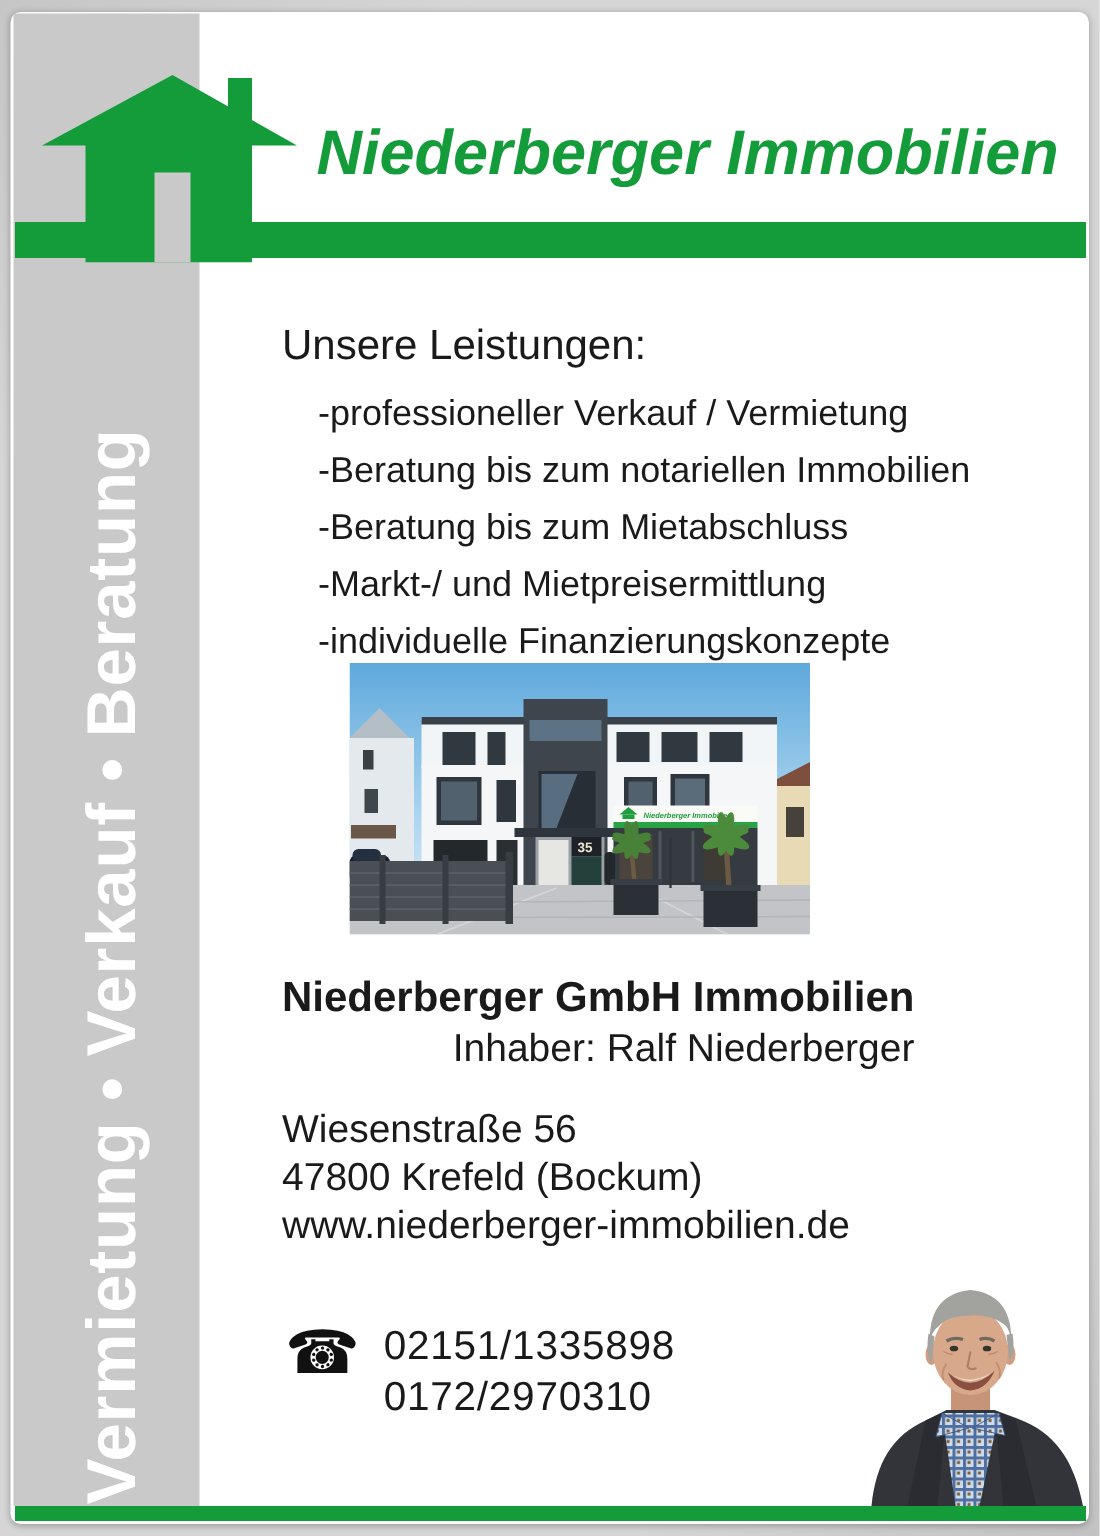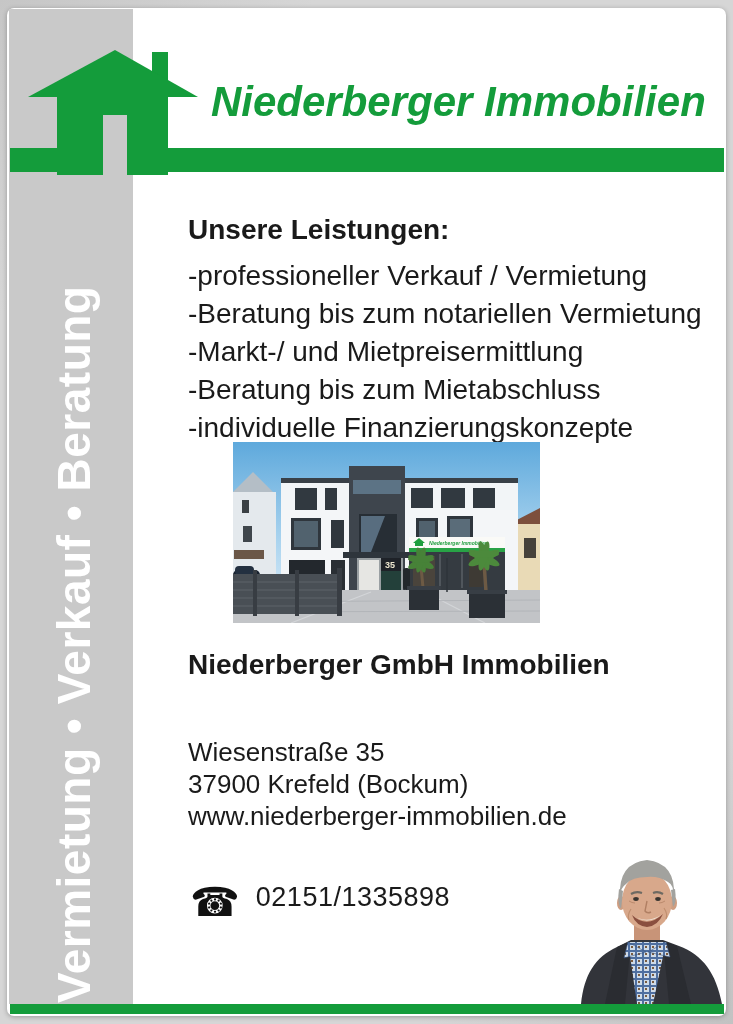--- a/index.html
+++ b/index.html
@@ -44,22 +44,22 @@
   }
   .house-logo{position:absolute;left:2px;top:37px;width:200px;height:130px;}
   .fill-green{fill:var(--green);}
   .fill-gray{fill:var(--gray);}
   .brand-title{
     position:absolute;left:204px;top:70px;width:510px;
     font-size:42px;font-weight:bold;font-style:italic;
     color:var(--green);white-space:nowrap;
   }
   .services{position:absolute;left:181px;top:206px;width:530px;color:var(--ink);}
-  .services-heading{font-size:28px;font-weight:bold;margin-bottom:11px;}
-  .service-line{font-size:28px;line-height:38px;white-space:nowrap;}
+  .services-heading{font-size:28px;font-weight:normal;margin-bottom:11px;}
+  .service-line{font-size:24px;line-height:38px;white-space:nowrap;margin-left:24px;}
   .building-photo{position:absolute;left:226px;top:434px;width:307px;height:181px;}
   .company-block{position:absolute;left:181px;top:640px;color:var(--ink);text-align:right;}
   .company-name{font-size:28px;font-weight:bold;line-height:34px;}
   .company-owner{font-size:26px;line-height:32px;}
   .address-block{position:absolute;left:181px;top:728px;color:var(--ink);}
   .address-line{font-size:26px;line-height:32px;}
   .phone-block{position:absolute;left:183px;top:872px;color:var(--ink);}
   .phone-row{display:flex;align-items:flex-start;}
   .phone-icon{font-size:40px;line-height:40px;margin-top:2px;color:#111;}
   .phone-numbers{margin-left:16px;font-size:27px;line-height:34px;letter-spacing:.5px;}
@@ -83,23 +83,23 @@
       <polygon class="fill-green" points="19,52 106,5 189,52"></polygon>
       <rect class="fill-green" x="48" y="48" width="111" height="82"></rect>
       <rect class="fill-gray" x="94" y="70" width="24" height="60"></rect>
     </svg>
 
     <div class="brand-title">Niederberger Immobilien</div>
 
     <div class="services">
       <div class="services-heading">Unsere Leistungen:</div>
       <div class="service-line">-professioneller Verkauf / Vermietung</div>
-      <div class="service-line">-Beratung bis zum notariellen Vermietung</div>
+      <div class="service-line">-Beratung bis zum notariellen Immobilien</div>
+      <div class="service-line">-Beratung bis zum Mietabschluss</div>
       <div class="service-line">-Markt-/ und Mietpreisermittlung</div>
-      <div class="service-line">-Beratung bis zum Mietabschluss</div>
       <div class="service-line">-individuelle Finanzierungskonzepte</div>
     </div>
 
     <svg class="building-photo" viewBox="0 0 307 181" aria-hidden="true">
       <defs>
         <linearGradient id="sky" x1="0" y1="0" x2="0" y2="1">
           <stop offset="0" stop-color="#5ea9dc"></stop>
           <stop offset="0.55" stop-color="#abd4ef"></stop>
           <stop offset="1" stop-color="#e6f2fa"></stop>
         </linearGradient>
@@ -216,33 +216,35 @@
           <ellipse cx="251" cy="114" rx="15" ry="4" transform="rotate(-75 251 114)"></ellipse>
           <ellipse cx="251" cy="112" rx="15" ry="3.8"></ellipse>
         </g>
         <rect x="236" y="150" width="36" height="26" fill="#2b3036"></rect>
         <rect x="234" y="148" width="40" height="4" fill="#383e45"></rect>
       </g>
     </svg>
 
     <div class="company-block">
       <div class="company-name">Niederberger GmbH Immobilien</div>
+      <div class="company-owner">Inhaber: Ralf Niederberger</div>
     </div>
 
     <div class="address-block">
-      <div class="address-line">Wiesenstraße 35</div>
-      <div class="address-line">37900 Krefeld (Bockum)</div>
+      <div class="address-line">Wiesenstraße 56</div>
+      <div class="address-line">47800 Krefeld (Bockum)</div>
       <div class="address-line">www.niederberger-immobilien.de</div>
     </div>
 
     <div class="phone-block">
       <div class="phone-row">
         <div class="phone-icon">☎</div>
         <div class="phone-numbers">
           <div>02151/1335898</div>
+          <div>0172/2970310</div>
         </div>
       </div>
     </div>
 
     <svg class="portrait-photo" viewBox="0 0 161 159" aria-hidden="true">
       <defs>
         <pattern id="check" width="7" height="7" patternUnits="userSpaceOnUse">
           <rect width="7" height="7" fill="#cfdbe8"></rect>
           <rect width="7" height="2" fill="#4f6fa0"></rect>
           <rect width="2" height="7" fill="#4f6fa0"></rect>

